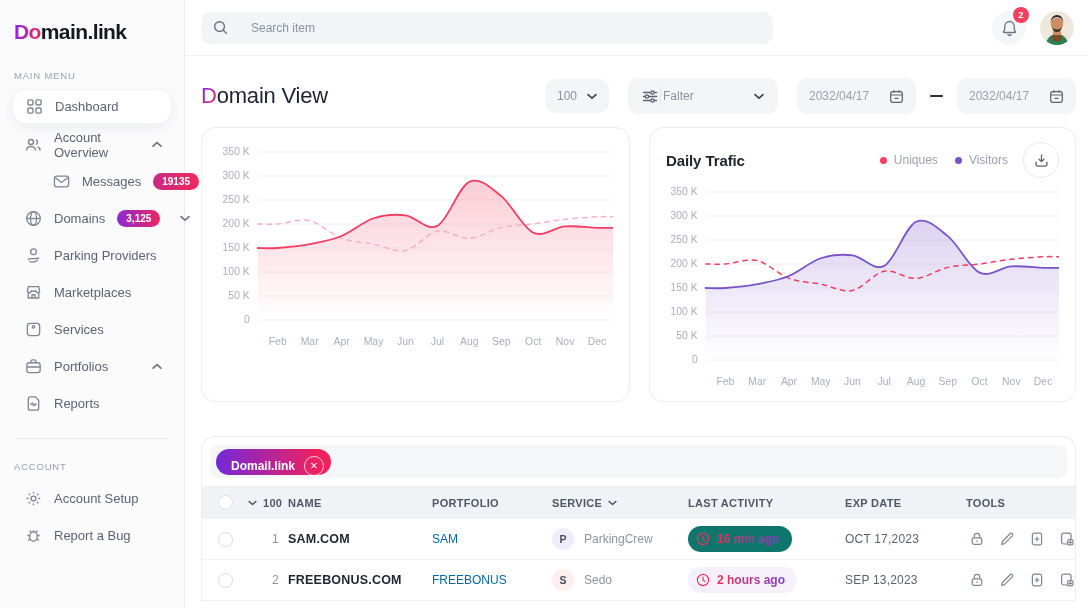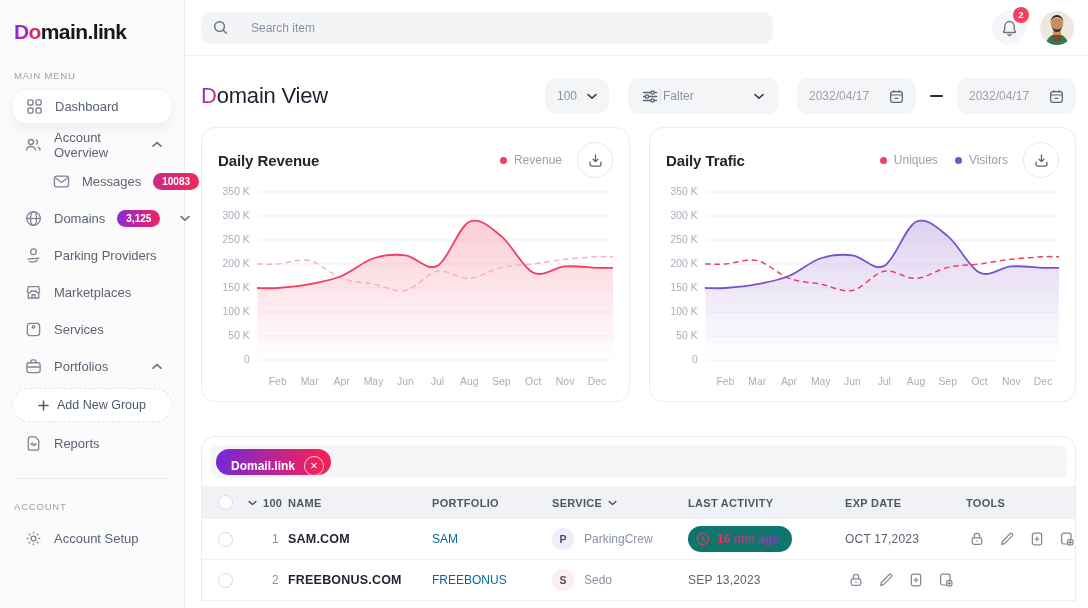--- a/index.html
+++ b/index.html
@@ -139,21 +139,21 @@
     </div>
 
     <div class="nav-item sub">
       <span class="nicon">
         <svg width="17" height="15" viewBox="0 0 18 15" fill="none" stroke="currentColor" stroke-width="1.4">
             <rect x="1.5" y="1.8" width="15" height="11.4" rx="2.4"></rect>
             <path d="m2.5 3.5 6.5 5 6.5-5"></path>
           </svg>
       </span>
       <span>Messages</span>
-      <span class="badge" style="margin-left:auto">10083</span>
+      <span class="badge" style="margin-left:auto">19135</span>
     </div>
 
     <div class="nav-item">
       <span class="nicon">
         <svg width="17" height="17" viewBox="0 0 18 18" fill="none" stroke="currentColor" stroke-width="1.4">
             <circle cx="9" cy="9" r="7.2"></circle>
             <ellipse cx="9" cy="9" rx="3.2" ry="7.2"></ellipse>
             <path d="M2 9h14"></path>
           </svg>
       </span>
@@ -204,28 +204,20 @@
           </svg>
       </span>
       <span>Portfolios</span>
       <span class="chev">
           <svg width="10" height="7" viewBox="0 0 10 7" fill="none" stroke="currentColor" stroke-width="1.6" stroke-linecap="round">
             <path d="M1 5.2 5 1.6 9 5.2"></path>
           </svg>
         </span>
     </div>
 
-    <button class="add-group">
-      <span>
-          <svg width="11" height="11" viewBox="0 0 11 11" fill="none" stroke="#4f5a6b" stroke-width="1.5" stroke-linecap="round">
-            <path d="M5.5 1v9M1 5.5h9"></path>
-          </svg>
-        </span>
-      <span>Add New Group</span>
-    </button>
 
     <div class="nav-item">
       <span class="nicon">
         <svg width="17" height="17" viewBox="0 0 18 18" fill="none" stroke="currentColor" stroke-width="1.4">
             <path d="M3.5 4a2 2 0 0 1 2-2h5.5l3.5 3.5V14a2 2 0 0 1-2 2h-7a2 2 0 0 1-2-2Z"></path>
             <path d="m5.8 10.5 1.8-2 1.6 2.8 1.6-1.8 1.4 1"></path>
           </svg>
       </span>
       <span>Reports</span>
     </div>
@@ -237,20 +229,29 @@
     <div class="nav-item">
       <span class="nicon">
         <svg width="17" height="17" viewBox="0 0 18 18" fill="none" stroke="currentColor" stroke-width="1.4">
             <circle cx="9" cy="9" r="2.6"></circle>
             <path d="M9 1.8v2M9 14.2v2M1.8 9h2M14.2 9h2M3.9 3.9l1.4 1.4M12.7 12.7l1.4 1.4M14.1 3.9l-1.4 1.4M5.3 12.7l-1.4 1.4"></path>
           </svg>
       </span>
       <span>Account Setup</span>
     </div>
 
+    <div class="nav-item">
+      <span class="nicon">
+        <svg width="17" height="17" viewBox="0 0 18 18" fill="none" stroke="currentColor" stroke-width="1.4">
+            <ellipse cx="9" cy="10" rx="4" ry="5"></ellipse>
+            <path d="M9 5V3.4M6.5 5.6 4.8 3.8M11.5 5.6l1.7-1.8M4.9 9H2.4M13.1 9h2.5M5.3 12.8l-2 1.6M12.7 12.8l2 1.6"></path>
+          </svg>
+      </span>
+      <span>Report a Bug</span>
+    </div>
   </aside>
 
   <div class="main">
 
     <header class="topbar">
       <div class="search">
         <span>
             <svg width="15" height="15" viewBox="0 0 16 16" fill="none" stroke="#6b7484" stroke-width="1.5" stroke-linecap="round">
               <circle cx="7" cy="7" r="5.2"></circle>
               <path d="m11.2 11.2 3 3"></path>
@@ -330,37 +331,20 @@
                   <path d="M1.8 6.4h12.4M5.2 1.4v2.4M10.8 1.4v2.4M6 10h4"></path>
                 </svg>
               </span>
           </div>
         </div>
       </div>
 
       <div class="charts-row">
 
         <div class="chart-card c1">
-          <div class="chart-head">
-            <div class="chart-title">Daily Revenue</div>
-            <div class="legend">
-              <div class="legend-entry">
-                <span class="ldot red"></span>
-                <span>Revenue</span>
-              </div>
-            </div>
-            <button class="dl-btn">
-              <span>
-                  <svg width="15" height="15" viewBox="0 0 16 16" fill="none" stroke="currentColor" stroke-width="1.4" stroke-linecap="round" stroke-linejoin="round">
-                    <path d="M8 2v7M5.4 6.6 8 9.2l2.6-2.6"></path>
-                    <path d="M2.2 9.8v2.2a2 2 0 0 0 2 2h7.6a2 2 0 0 0 2-2V9.8"></path>
-                  </svg>
-                </span>
-            </button>
-          </div>
           <svg class="chart-svg" viewBox="0 0 397 206" preserveAspectRatio="none">
               <line x1="40" y1="8" x2="397" y2="8" stroke="#eef0f4" stroke-width="1"></line>
               <text x="32" y="11.5" text-anchor="end" font-size="10.5" fill="#a8afbc">350 K</text>
               <line x1="40" y1="32" x2="397" y2="32" stroke="#eef0f4" stroke-width="1"></line>
               <text x="32" y="35.5" text-anchor="end" font-size="10.5" fill="#a8afbc">300 K</text>
               <line x1="40" y1="56" x2="397" y2="56" stroke="#eef0f4" stroke-width="1"></line>
               <text x="32" y="59.5" text-anchor="end" font-size="10.5" fill="#a8afbc">250 K</text>
               <line x1="40" y1="80" x2="397" y2="80" stroke="#eef0f4" stroke-width="1"></line>
               <text x="32" y="83.5" text-anchor="end" font-size="10.5" fill="#a8afbc">200 K</text>
               <line x1="40" y1="104" x2="397" y2="104" stroke="#eef0f4" stroke-width="1"></line>
@@ -542,20 +526,31 @@
 
         <div class="trow">
           <span class="cb"></span>
           <span class="rnum">2</span>
           <span class="dname">FREEBONUS.COM</span>
           <span class="dport">FREEBONUS</span>
           <span class="svc">
             <span class="svc-i s">S</span>
             <span>Sedo</span>
           </span>
+          <span>
+            <span class="time-pill lav">
+              <span class="clk">
+                  <svg width="14" height="14" viewBox="0 0 15 15" fill="none" stroke="currentColor" stroke-width="1.3" stroke-linecap="round">
+                    <circle cx="7.5" cy="7.5" r="6"></circle>
+                    <path d="M7.5 4.4v3.3l2.1 1.4"></path>
+                  </svg>
+                </span>
+              <span class="tt">2 hours ago</span>
+            </span>
+          </span>
           <span class="expd">SEP 13,2023</span>
           <span class="tools">
             <span class="tool-btn">
                 <svg width="16" height="16" viewBox="0 0 17 17" fill="none" stroke="currentColor" stroke-width="1.3">
                   <rect x="3.4" y="7.2" width="10.2" height="7" rx="2"></rect>
                   <path d="M5.6 7.2V5.4a2.9 2.9 0 0 1 5.8 0v1.8"></path>
                   <path d="M8.5 10v1.6"></path>
                 </svg>
               </span>
             <span class="tool-btn">

